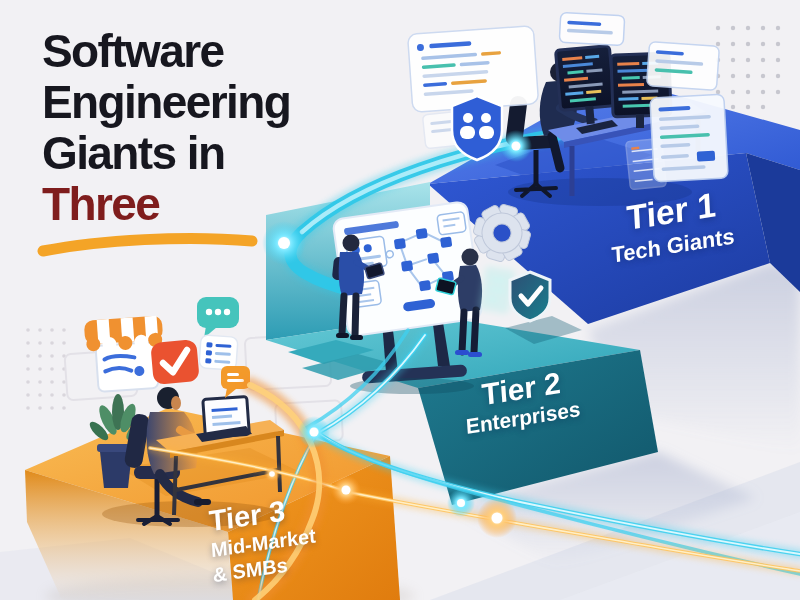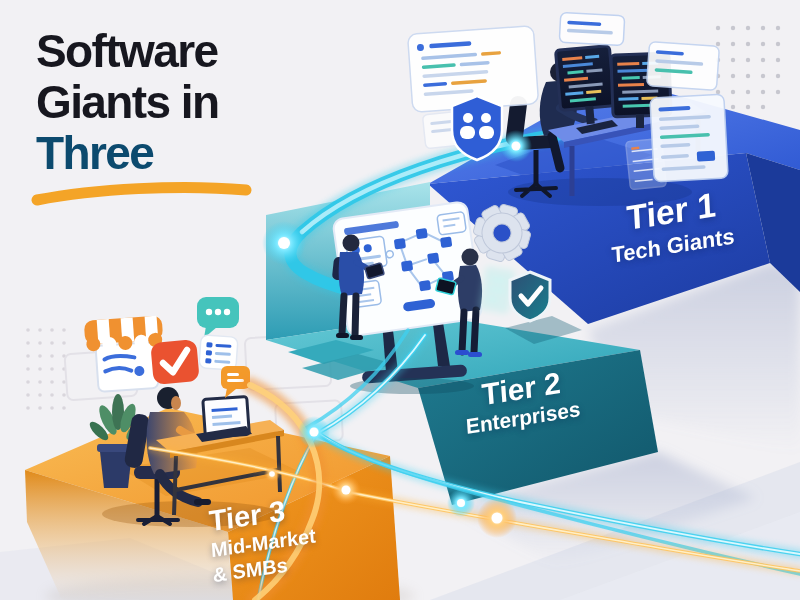--- a/index.html
+++ b/index.html
@@ -1,21 +1,21 @@
 <!DOCTYPE html>
 <html><head>
 <meta charset="utf-8">
 <style>
   html,body{margin:0;padding:0;background:#e8e8ec;}
   .stage{position:relative;width:800px;height:600px;background:#f2f1f4;overflow:hidden;
          font-family:"Liberation Sans",sans-serif;}
   svg.art{position:absolute;left:0;top:0;}
-  .title{position:absolute;left:36px;top:26px;z-index:6;color:#17171f;font-weight:800;
+  .title{position:absolute;left:42px;top:26px;z-index:6;color:#17171f;font-weight:800;
          font-size:46px;line-height:51px;letter-spacing:-1.6px;}
-  .t-accent{color:#0c4a6e;}
+  .t-accent{color:#7f1d1d;}
   .t-swoosh{display:block;margin:2px 0 0 -6px;}
   .tier-label{position:absolute;z-index:6;color:#ffffff;text-shadow:0 2px 6px rgba(8,25,70,.35);}
   .tl1{left:574px;top:192px;width:196px;text-align:center;transform:rotate(-9deg) skewX(-6deg);}
   .tl1 .tl-name{font-size:34px;font-weight:800;}
   .tl1 .tl-sub{font-size:22px;font-weight:700;margin-top:2px;}
   .tl2{left:434px;top:372px;width:176px;text-align:center;transform:rotate(-9deg) skewX(-5deg);}
   .tl2 .tl-name{font-size:30px;font-weight:800;}
   .tl2 .tl-sub{font-size:21px;font-weight:700;}
   .tl3{left:210px;top:494px;width:160px;transform:rotate(-8deg) skewX(-4deg);}
   .tl3 .tl-name{font-size:29px;font-weight:800;}
@@ -490,20 +490,21 @@
         <circle cx="461" cy="503" r="4" fill="#ffffff"></circle>
     <circle cx="497" cy="518" r="20" fill="url(#rOrbAmber)"></circle>
         <circle cx="497" cy="518" r="5.5" fill="#ffffff"></circle>
     <circle cx="272" cy="474" r="8" fill="url(#rOrbAmber)"></circle>
         <circle cx="272" cy="474" r="2.8" fill="#ffffff"></circle>
   </g>
 </svg>
 
 <div class="title">
   <div>Software</div>
+  <div>Engineering</div>
   <div>Giants in</div>
   <div class="t-accent">Three</div>
   <svg class="t-swoosh" width="224" height="26" viewBox="0 0 224 26">
     <path d="M7 19 C 64 8 150 3 216 9" stroke="#f4a427" stroke-width="11" fill="none" stroke-linecap="round"></path>
   </svg>
 </div>
 
 <div class="tier-label tl1">
   <div class="tl-name">Tier 1</div>
   <div class="tl-sub">Tech Giants</div>

